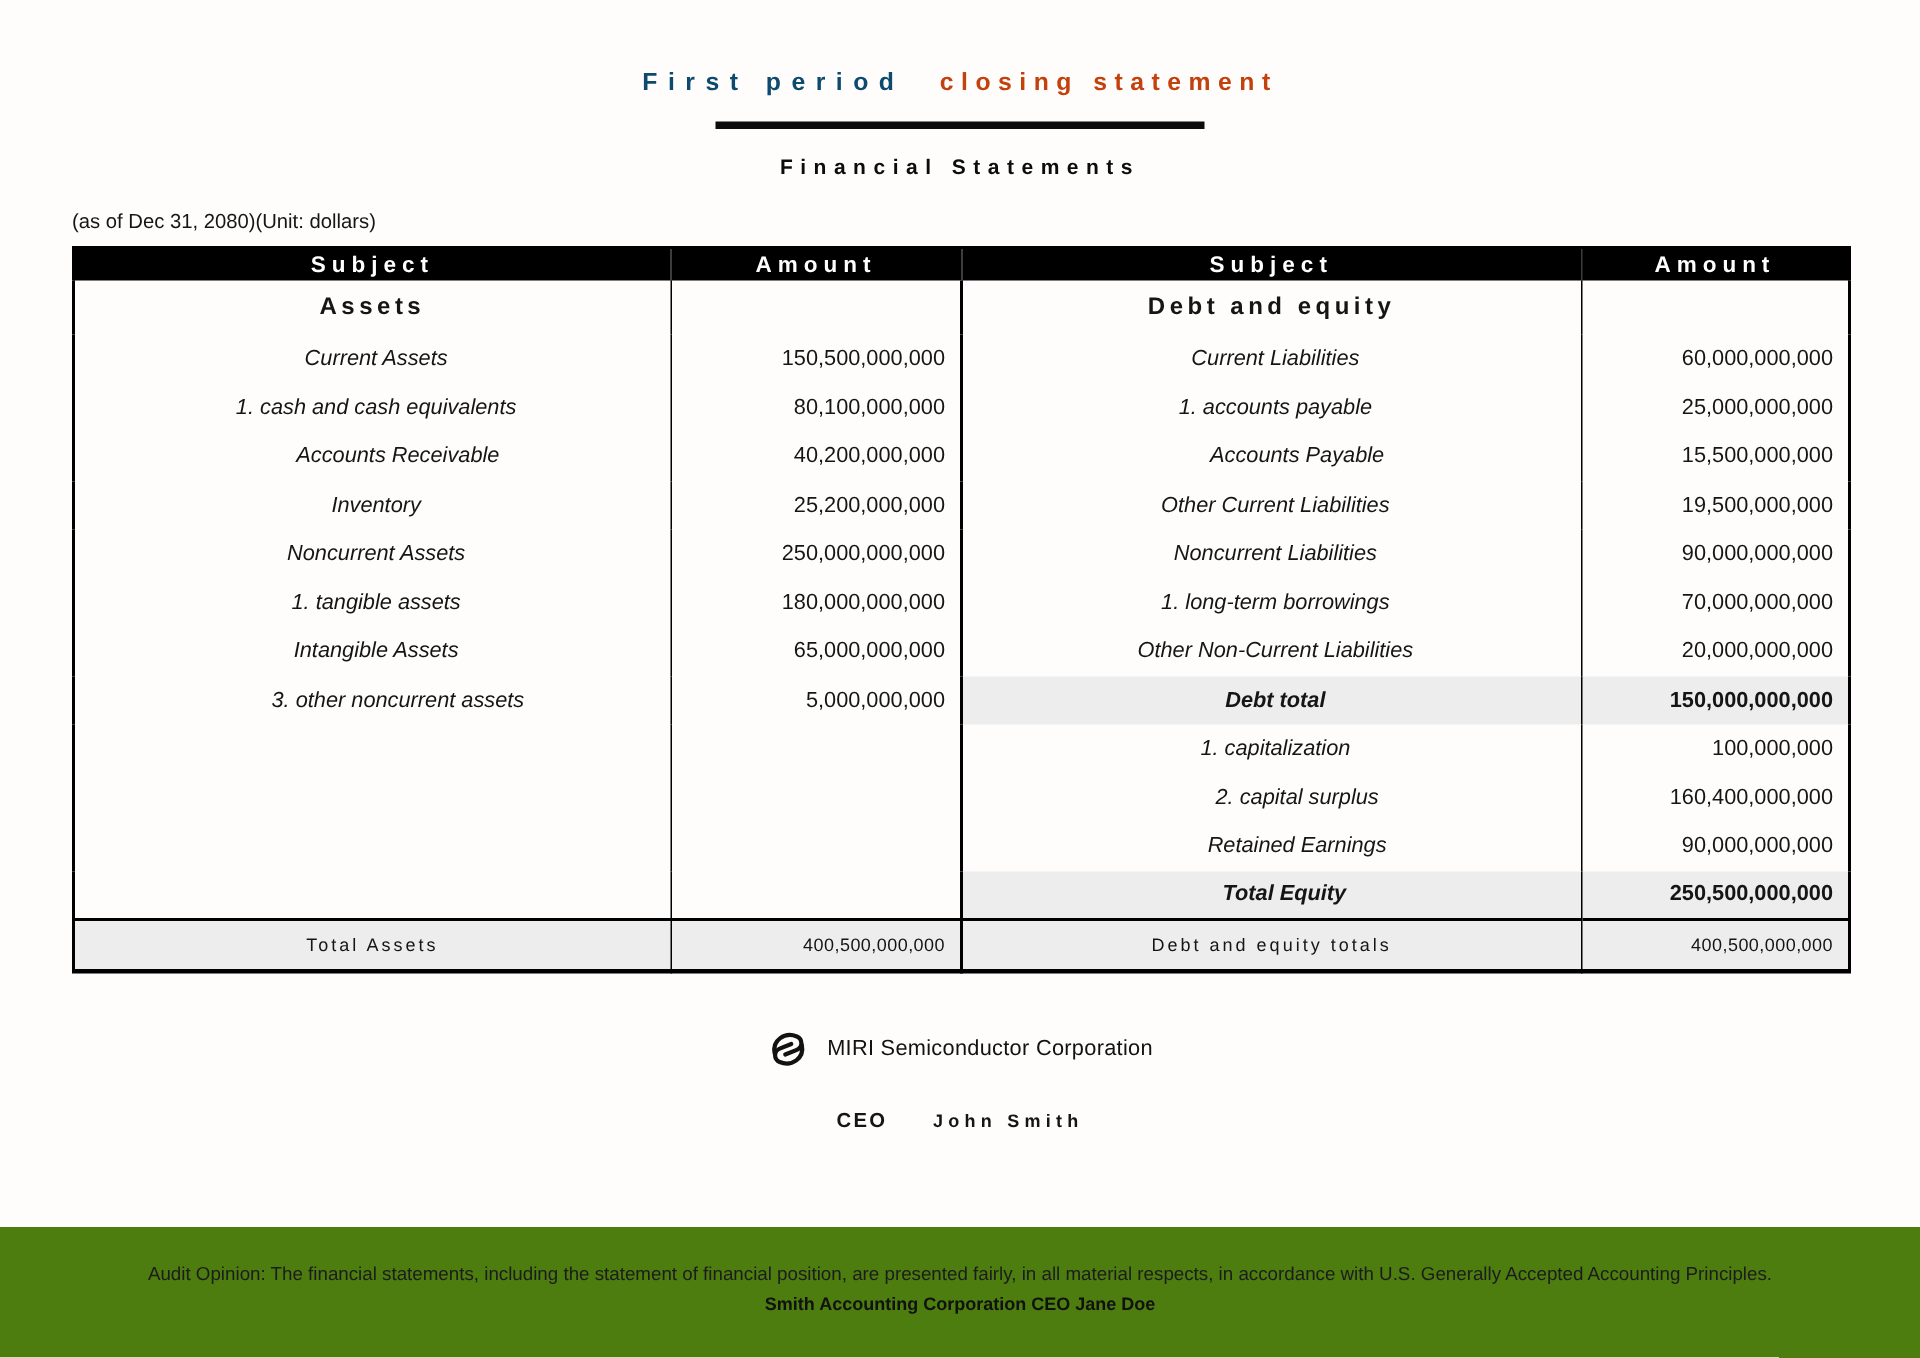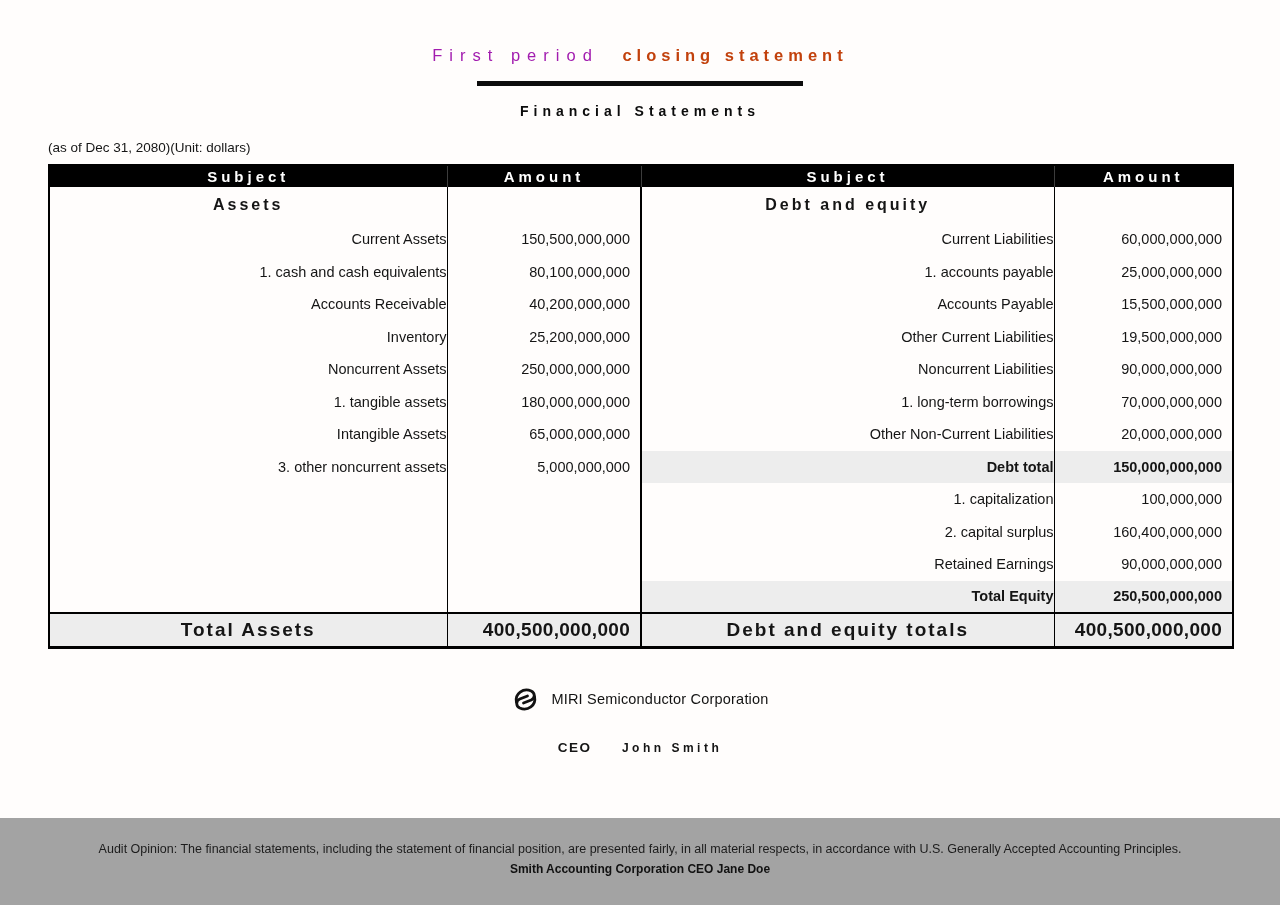--- a/index.html
+++ b/index.html
@@ -7,21 +7,21 @@
   body {
     position:relative;
     background:#fffdfc;
     color:#151515;
     font-family:"Liberation Sans","DejaVu Sans",sans-serif;
     overflow:hidden;
   }
   
   .title-wrap { text-align:center; padding-top:46px; }
   .title-line { font-size:16.5px; white-space:nowrap; }
-  .title-light { font-weight:400; letter-spacing:7px; color:#a21caf; }
+  .title-light { font-weight:700; letter-spacing:7px; color:#0c4a6e; }
   .title-bold  { font-weight:800; letter-spacing:5px; color:#c2410c; margin-left:19px; }
   .title-bar { width:326px; height:5px; background:#0c0c0c; margin:16px auto 0; }
   .subtitle { margin-top:17px; font-size:14px; font-weight:700; letter-spacing:5px; color:#0c0c0c; }
 
   
   .meta-row {
     display:flex; justify-content:flex-start;
     margin:21px 48px 0; font-size:13.5px; color:#161616;
   }
 
@@ -41,49 +41,49 @@
   }
   thead th + th { border-left:1px solid #3c3c3c; }
 
   td { height:32.5px; font-size:14.5px; vertical-align:middle; }
   td.b2 { border-left:1px solid #000; }
   td.b3 { border-left:2px solid #000; }
   td.b4 { border-left:1px solid #000; }
 
   tr.section-row td { height:36px; font-size:16px; font-weight:700; letter-spacing:3px; text-align:center; }
 
-  td.label  { text-align:right;  padding-left:5px;  }
+  td.label  { text-align:center;  padding-left:5px;font-style:italic;  }
   td.amount { text-align:right; padding-right:10px; }
   td.ind1 { padding-left:34px; }
   td.indh { padding-left:17px; }
   td.bold { font-weight:700; }
   td.hl { background:#ededed; }
 
   tr.totals-row td {
     height:34px; background:#ededed; border-top:2px solid #000;
-    font-weight:700; font-size:19px;
+    font-weight:400; font-size:12px;
   }
   tr.totals-row td.t-label { text-align:center; letter-spacing:2px; }
   tr.totals-row td.t-amount { text-align:right; padding-right:10px; letter-spacing:0.3px; }
 
   
   .company-line {
     display:flex; align-items:center; justify-content:center;
     margin-top:36px; gap:11px;
   }
   .logo-icon { width:29px; height:29px; display:block; }
   .company-name { font-size:14.5px; font-weight:500; color:#121212; letter-spacing:0.2px; }
   .ceo-line { text-align:center; margin-top:24px; }
   .ceo-label { font-size:13.5px; font-weight:700; letter-spacing:1.5px; }
   .ceo-name  { font-size:12px;  font-weight:700; letter-spacing:3.5px; margin-left:26px; }
 
   
   .audit-band {
     position:absolute; left:0; right:0; top:818px; bottom:0;
-    background:#a3a3a3; text-align:center; padding-top:24px;
+    background:#4d7c0f; text-align:center; padding-top:24px;
   }
   .audit-text { font-size:12.5px; color:#1c1c1c; }
   .auditor-text { font-size:12px; font-weight:700; color:#111; margin-top:6px; }
 </style>
 </head>
 <body>
 
 <div class="title-wrap">
   <div class="title-line">
     <span class="title-light">First period</span>

